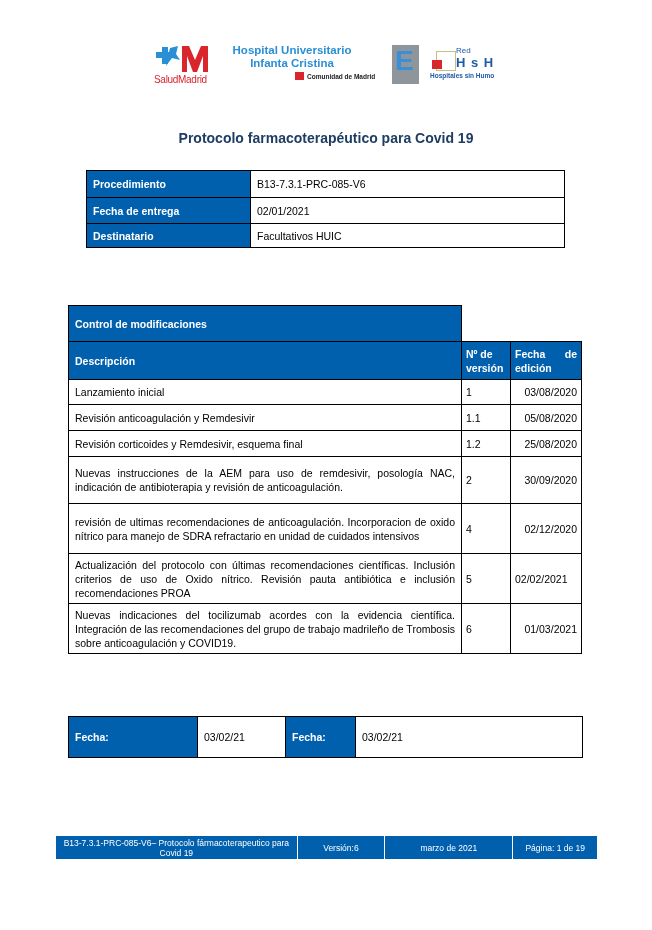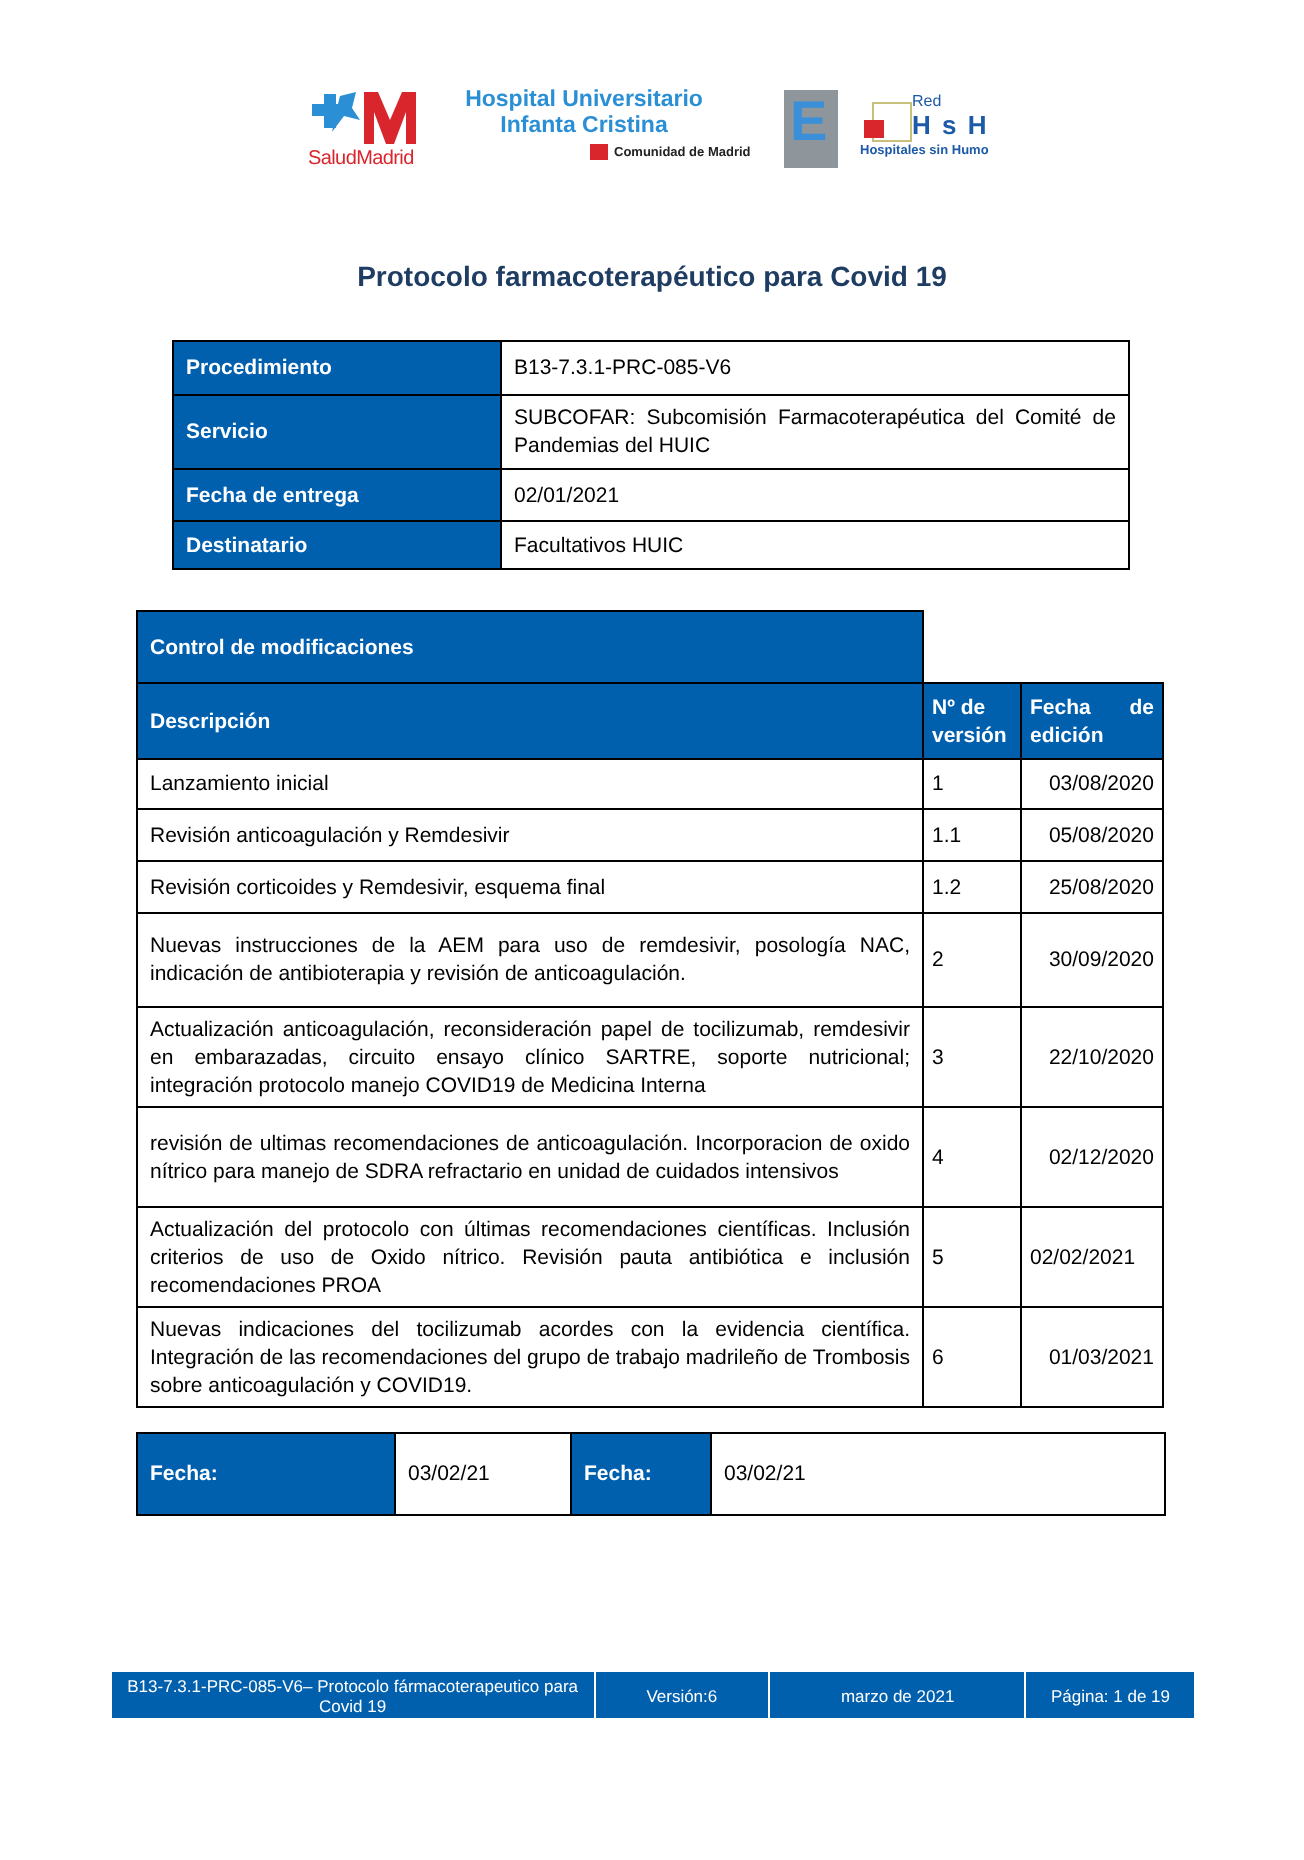--- a/index.html
+++ b/index.html
@@ -93,24 +93,20 @@
 <table class="t-info">
   <colgroup>
       <col class="c1">
       <col class="c2">
     </colgroup>
   <tbody>
       <tr style="height:27px">
     <td class="h">Procedimiento</td>
     <td>B13-7.3.1-PRC-085-V6</td>
   </tr>
-  <tr style="height:37px">
-    <td class="h">Servicio</td>
-    <td class="j">SUBCOFAR: Subcomisión Farmacoterapéutica del Comité de Pandemias del HUIC</td>
-  </tr>
   <tr style="height:26px">
     <td class="h">Fecha de entrega</td>
     <td>02/01/2021</td>
   </tr>
   <tr style="height:24px">
     <td class="h">Destinatario</td>
     <td>Facultativos HUIC</td>
   </tr>
 </tbody>
   </table>
@@ -145,25 +141,20 @@
     <td>Revisión corticoides y Remdesivir, esquema final</td>
     <td style="padding:0 4px">1.2</td>
     <td style="padding:0 4px;text-align:right">25/08/2020</td>
   </tr>
   <tr style="height:38px">
     <td class="j">Nuevas instrucciones de la AEM para uso de remdesivir, posología NAC, indicación de antibioterapia y revisión de anticoagulación.</td>
     <td style="padding:0 4px">2</td>
     <td style="padding:16px 4px;text-align:right">30/09/2020</td>
   </tr>
   <tr style="height:50px">
-    <td class="j">Actualización anticoagulación, reconsideración papel de tocilizumab, remdesivir en embarazadas, circuito ensayo clínico SARTRE, soporte nutricional; integración protocolo manejo COVID19 de Medicina Interna</td>
-    <td style="padding:0 4px">3</td>
-    <td style="padding:0 4px;text-align:right">22/10/2020</td>
-  </tr>
-  <tr style="height:50px">
     <td class="j">revisión de ultimas recomendaciones de anticoagulación. Incorporacion de oxido nítrico para manejo de SDRA refractario en unidad de cuidados intensivos</td>
     <td style="padding:0 4px">4</td>
     <td style="padding:0 4px;text-align:right">02/12/2020</td>
   </tr>
   <tr style="height:50px">
     <td class="j">Actualización del protocolo con últimas recomendaciones científicas. Inclusión criterios de uso de Oxido nítrico. Revisión pauta antibiótica e inclusión recomendaciones PROA</td>
     <td style="padding:0 4px">5</td>
     <td style="padding:4px 4px;text-align:left">02/02/2021</td>
   </tr>
   <tr style="height:50px">

